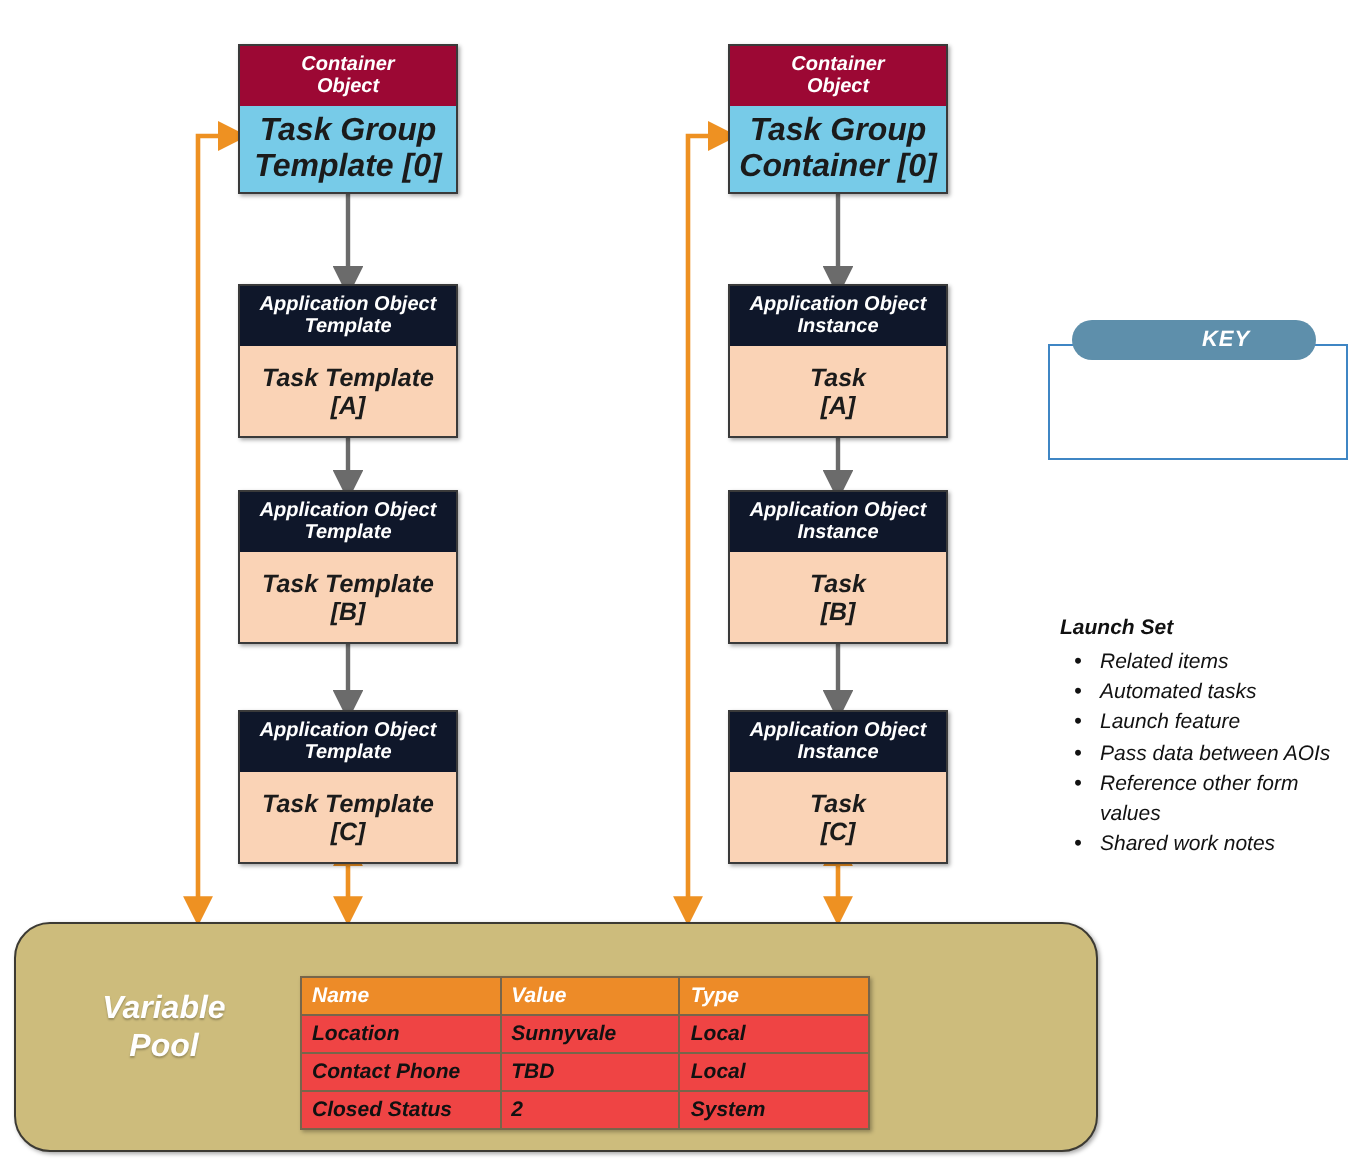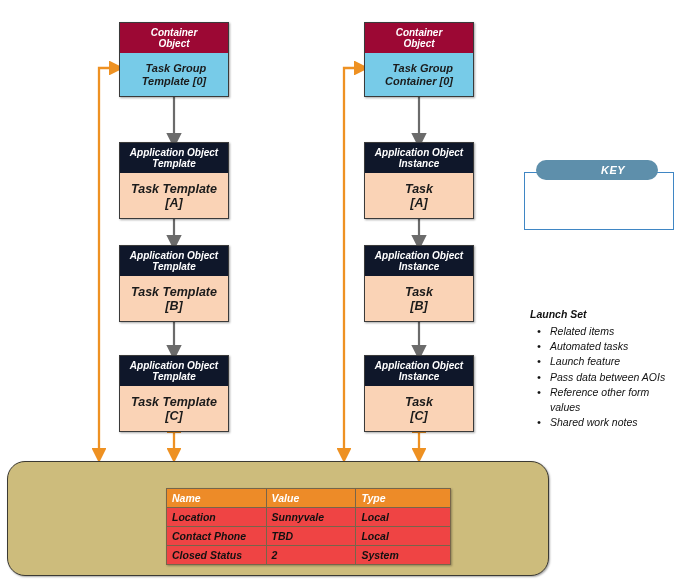--- a/index.html
+++ b/index.html
@@ -35,21 +35,21 @@
     font-style:italic;
     font-weight:bold;
     color:#1b1b1b;
     line-height:1.14;
     box-sizing:border-box;
     display:flex;
     align-items:center;
     justify-content:center;
   }
   .container-node .head{background:#9c0834;font-size:10px;}
-  .container-node .body{background:#77cbe8;font-size:11px;height:43px;text-align:right;}
+  .container-node .body{background:#77cbe8;font-size:16px;height:43px;}
   .aobj-node  .head{background:#0f172a;font-size:10px;}
   .aobj-node  .body{background:#fad3b6;font-size:12.5px;height:45px;}
 
   
   #pool{
     position:absolute;
     left:7px;top:461px;width:542px;height:115px;
     background:#cdbc7c;
     border:1px solid #3c3a33;
     border-radius:18px;
@@ -62,21 +62,21 @@
     text-align:center;
     font-style:italic;font-weight:bold;
     font-size:16px;color:#ffffff;
     line-height:1.2;
     text-shadow:0 1px 1px rgba(0,0,0,.25);
     z-index:4;
   }
 
   
   #vtable{
-    position:absolute;left:166px;top:488px;width:285px;
+    position:absolute;left:150px;top:488px;width:285px;
     border-collapse:collapse;
     z-index:5;
     box-shadow:1px 1px 2px rgba(0,0,0,.3);
     padding-left:36px;
   }
   #vtable th,#vtable td{
     border:1px solid #77654a;
     font-style:italic;
     font-size:10.5px;
     padding:3px 5px;
@@ -229,20 +229,21 @@
     <div class="head">Application Object<br>Instance</div>
     <div class="body">Task<br>[B]</div>
   </div>
 
   <div class="node aobj-node" style="left:364px;top:355px;width:110px;">
     <div class="head">Application Object<br>Instance</div>
     <div class="body">Task<br>[C]</div>
   </div>
 
   <div id="pool"></div>
+  <div id="pool-label">Variable<br>Pool</div>
 
   <table id="vtable">
     <colgroup>
         <col class="c1">
         <col class="c2">
         <col class="c3">
       </colgroup>
     <thead>
       <tr>
         <th>Name</th>

